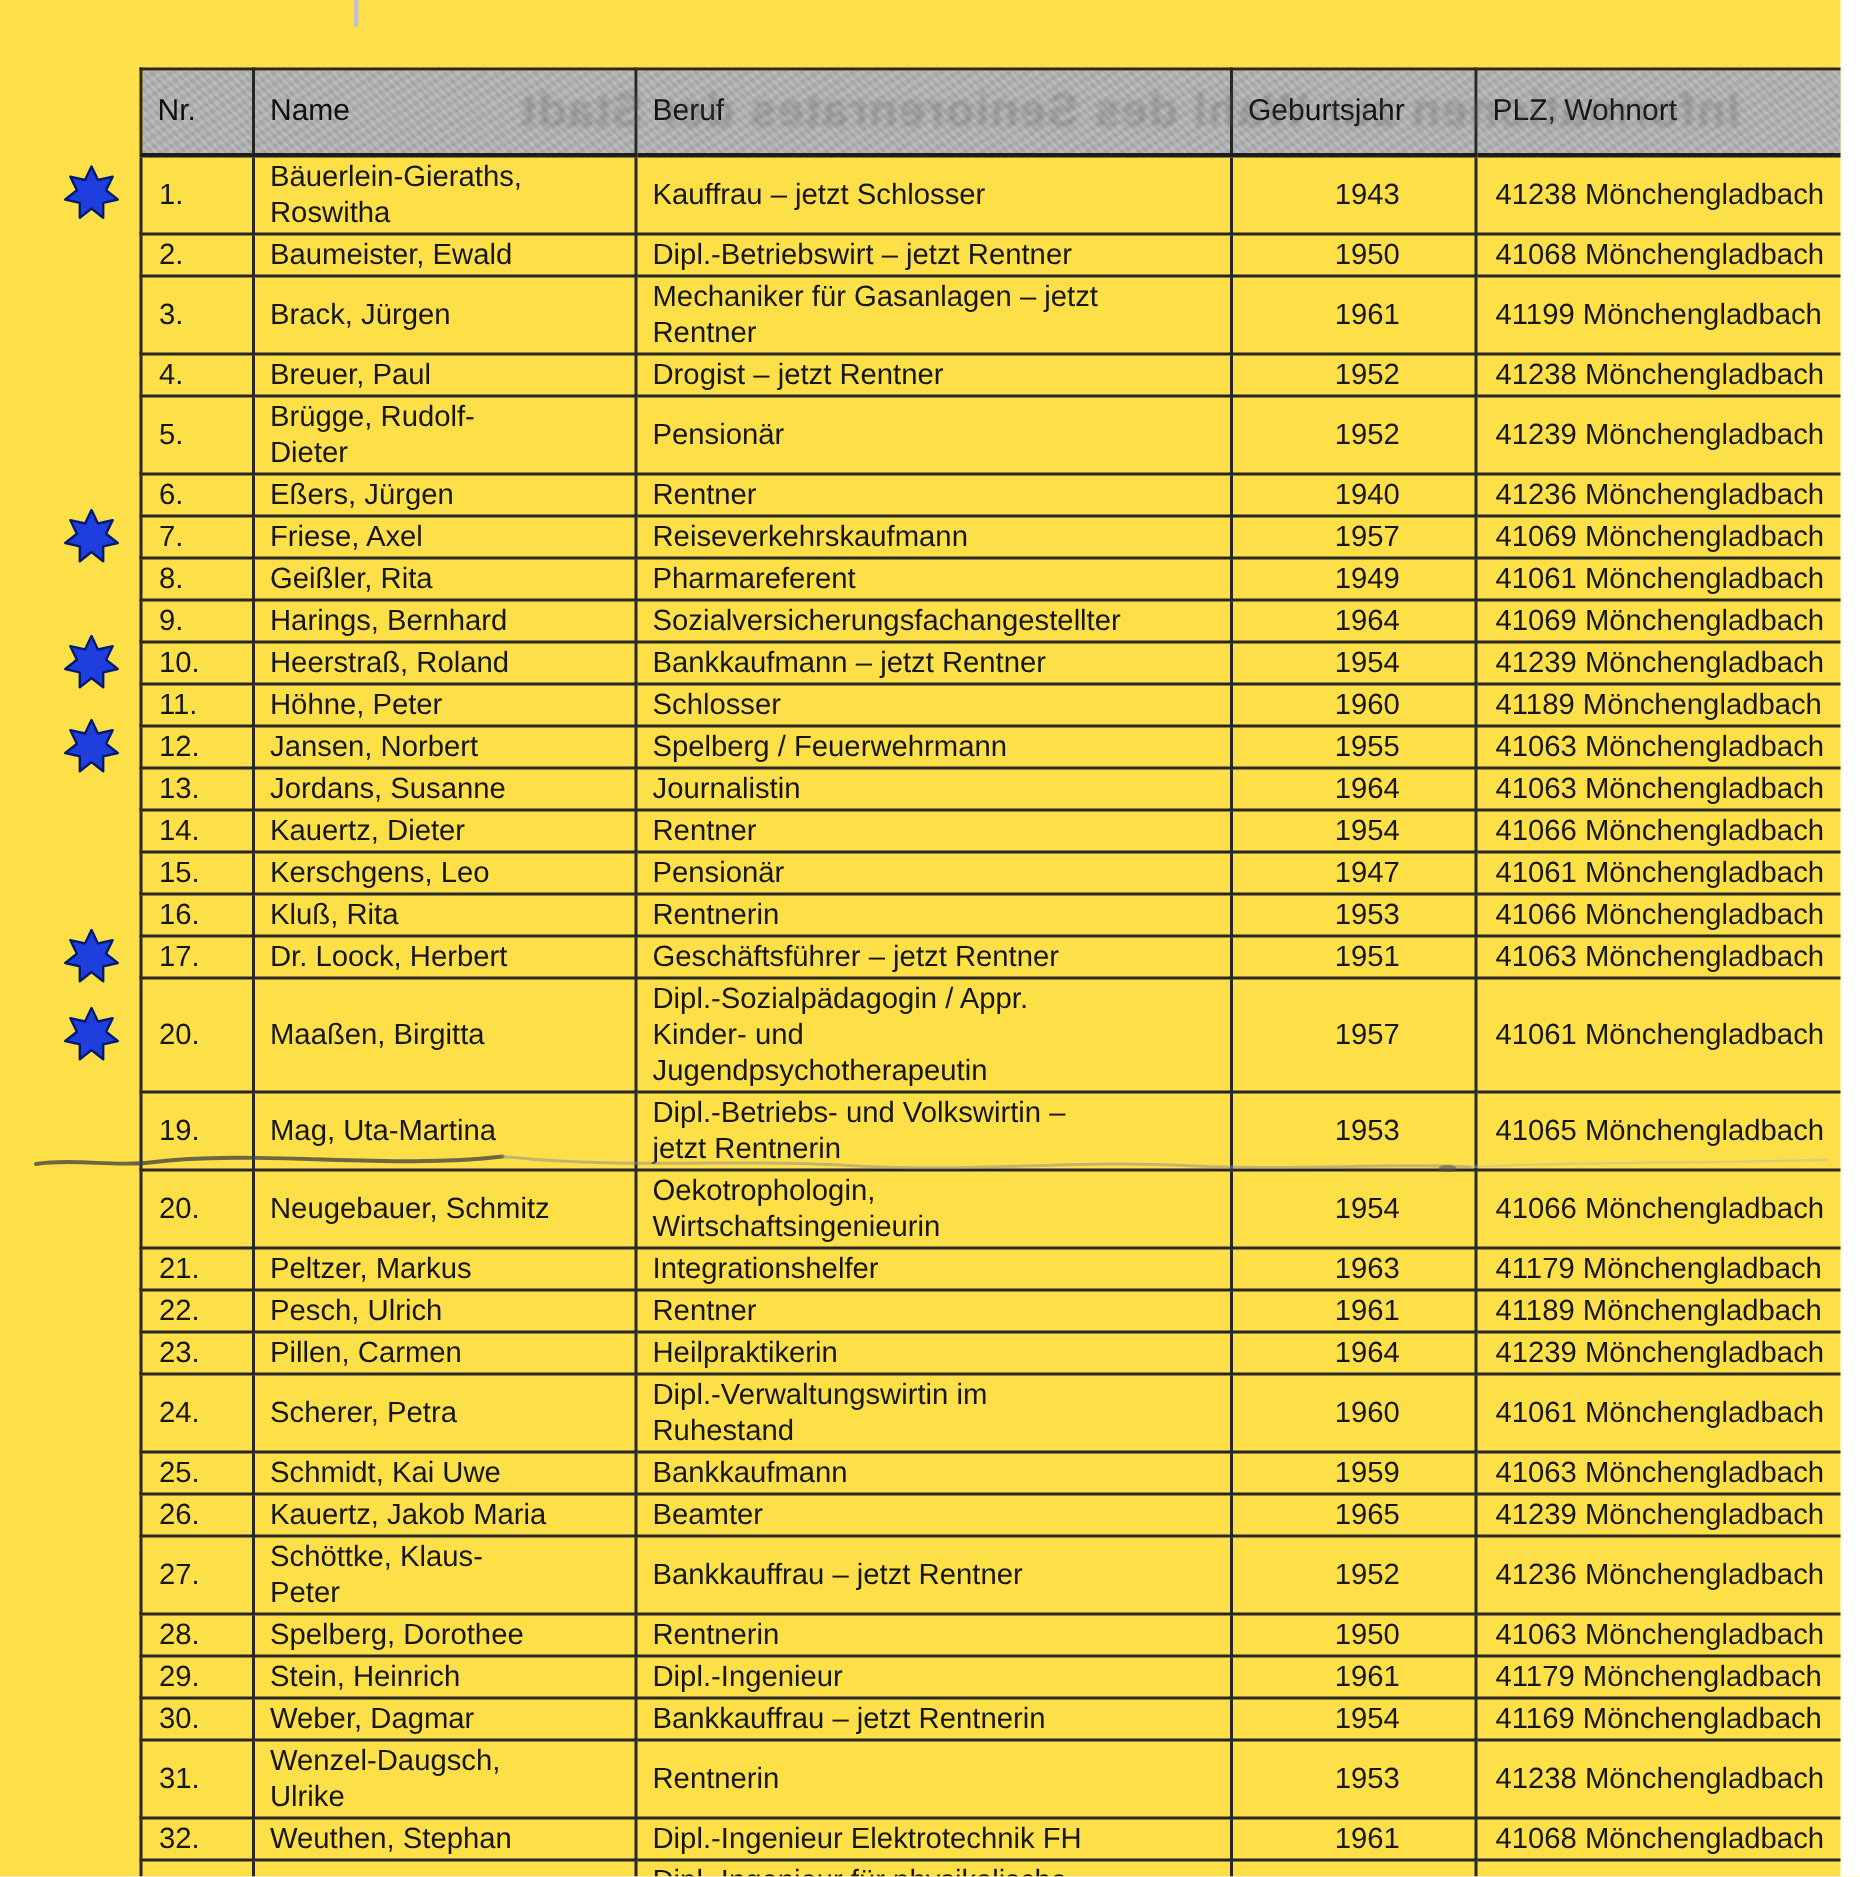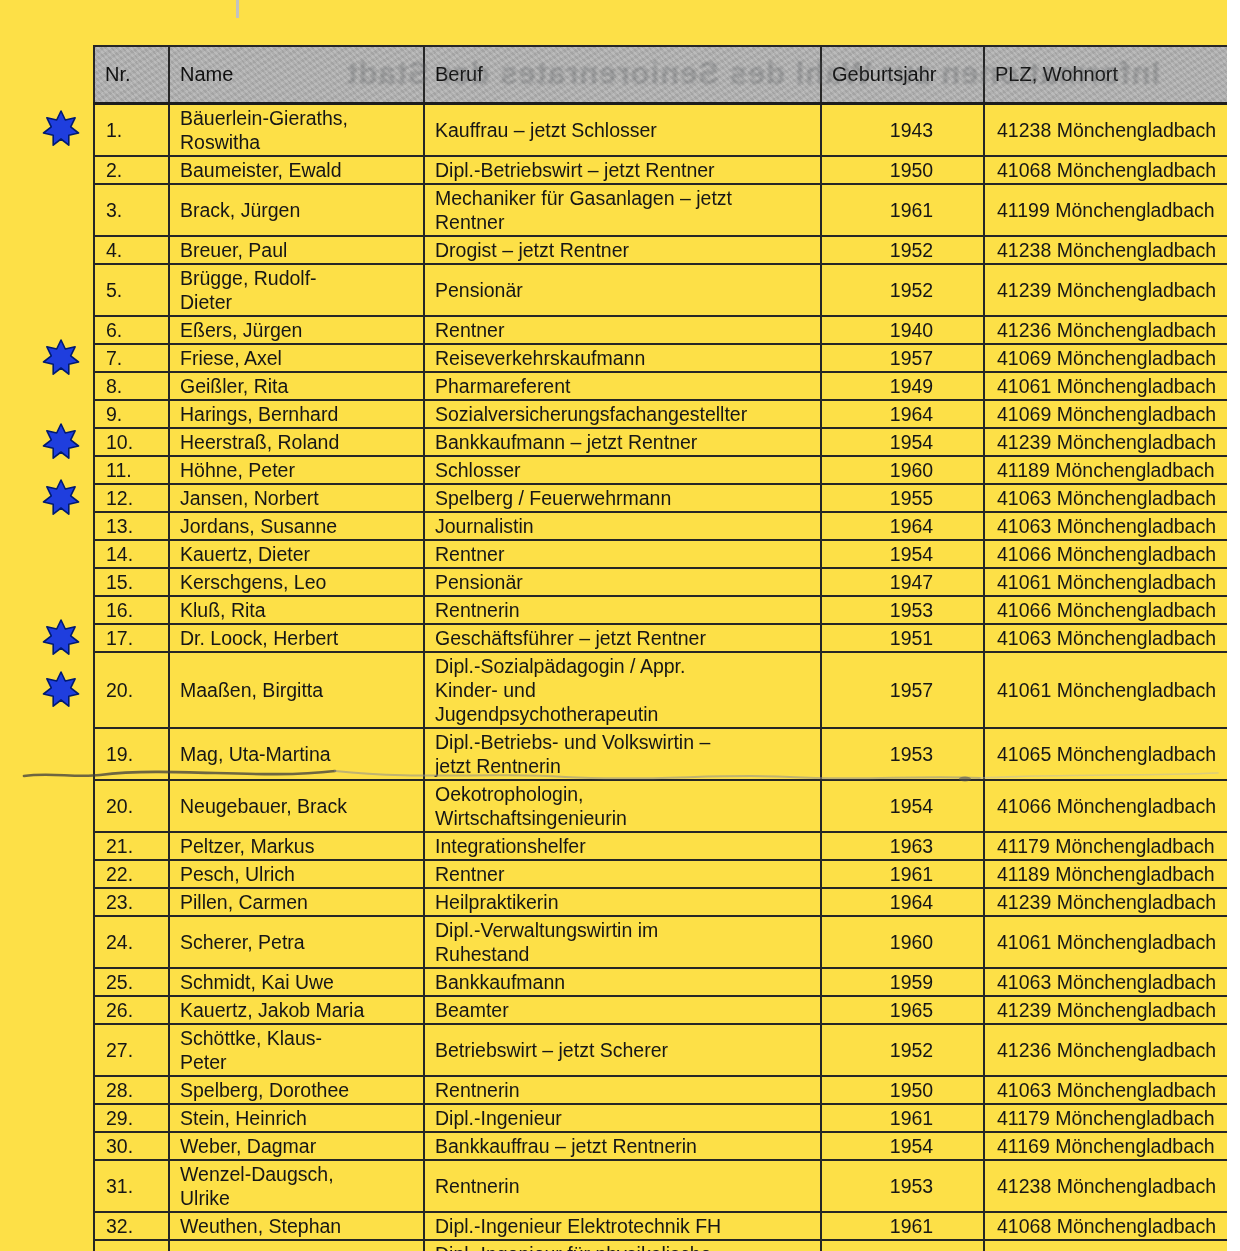--- a/index.html
+++ b/index.html
@@ -254,21 +254,21 @@
         <tr>
     <td class="c-nr">19.</td>
     <td class="c-name">Mag, Uta-Martina</td>
     <td class="c-beruf">Dipl.-Betriebs- und Volkswirtin –
 jetzt Rentnerin</td>
     <td class="c-jahr">1953</td>
     <td class="c-plz">41065 Mönchengladbach</td>
   </tr>
         <tr>
     <td class="c-nr">20.</td>
-    <td class="c-name">Neugebauer, Brack</td>
+    <td class="c-name">Neugebauer, Schmitz</td>
     <td class="c-beruf">Oekotrophologin,
 Wirtschaftsingenieurin</td>
     <td class="c-jahr">1954</td>
     <td class="c-plz">41066 Mönchengladbach</td>
   </tr>
         <tr>
     <td class="c-nr">21.</td>
     <td class="c-name">Peltzer, Markus</td>
     <td class="c-beruf">Integrationshelfer</td>
     <td class="c-jahr">1963</td>
@@ -307,21 +307,21 @@
     <td class="c-nr">26.</td>
     <td class="c-name">Kauertz, Jakob Maria</td>
     <td class="c-beruf">Beamter</td>
     <td class="c-jahr">1965</td>
     <td class="c-plz">41239 Mönchengladbach</td>
   </tr>
         <tr>
     <td class="c-nr">27.</td>
     <td class="c-name">Schöttke, Klaus-
 Peter</td>
-    <td class="c-beruf">Betriebswirt – jetzt Scherer</td>
+    <td class="c-beruf">Bankkauffrau – jetzt Rentner</td>
     <td class="c-jahr">1952</td>
     <td class="c-plz">41236 Mönchengladbach</td>
   </tr>
         <tr>
     <td class="c-nr">28.</td>
     <td class="c-name">Spelberg, Dorothee</td>
     <td class="c-beruf">Rentnerin</td>
     <td class="c-jahr">1950</td>
     <td class="c-plz">41063 Mönchengladbach</td>
   </tr>

